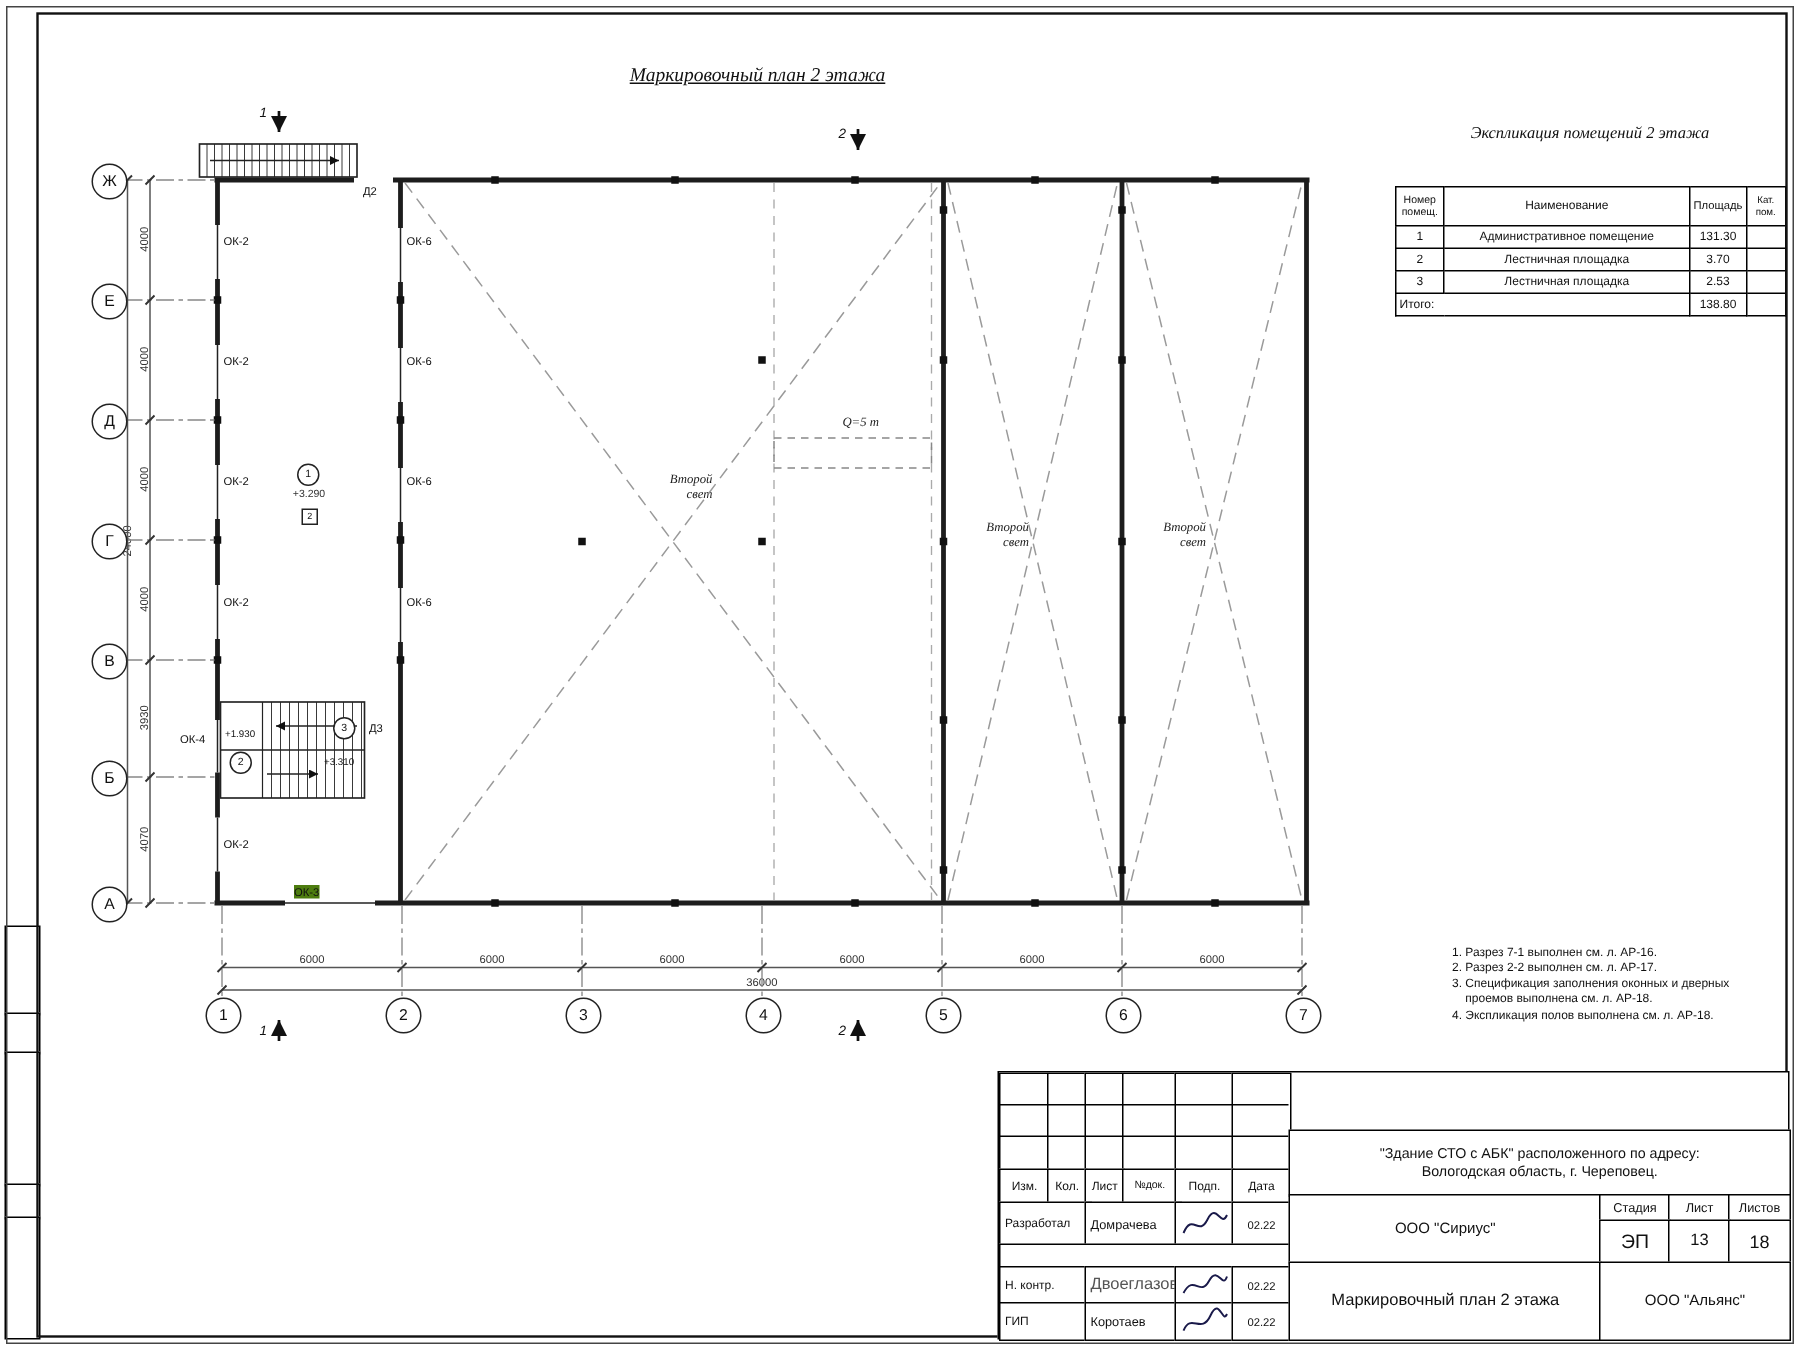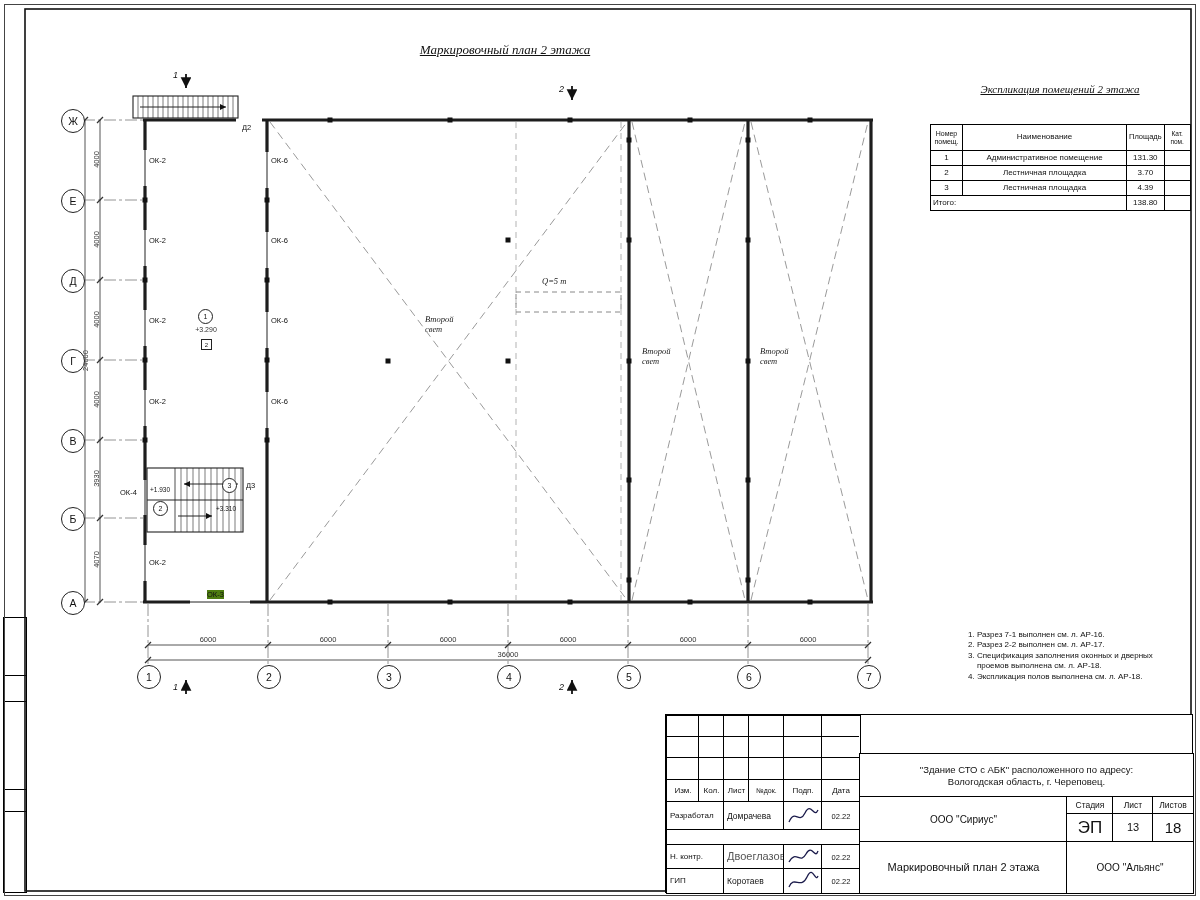--- a/index.html
+++ b/index.html
@@ -9,25 +9,25 @@
   .sm{position:absolute;font-size:7.5px;color:#111;white-space:nowrap;}
   .xs{position:absolute;font-size:6.5px;color:#111;white-space:nowrap;}
   .pre{white-space:pre-line;}
   .bubble{position:absolute;width:22px;height:22px;border:1.2px solid #222;border-radius:50%;
           display:flex;align-items:center;justify-content:center;font-size:10.5px;background:#fff;z-index:4;}
   .circ{position:absolute;width:13px;height:13px;border:1px solid #222;border-radius:50%;
         display:flex;align-items:center;justify-content:center;font-size:7px;background:#fff;z-index:4;}
   .dim{position:absolute;font-size:7.5px;color:#333;text-align:center;}
   .dimv{position:absolute;font-size:7.5px;color:#333;text-align:center;transform:rotate(-90deg);}
   .vs{position:absolute;font-style:italic;font-family:"Liberation Serif",serif;font-size:8.5px;
-      color:#222;text-align:left;white-space:pre-line;line-height:1.15;}
+      color:#222;text-align:right;white-space:pre-line;line-height:1.15;}
   .sect{position:absolute;font-size:9px;font-style:italic;color:#111;z-index:4;}
   .page-title{position:absolute;font-size:13px;text-decoration:underline;text-align:center;
       font-style:italic;font-family:"Liberation Serif",serif;}
-  .sched-title{position:absolute;font-size:11px;text-decoration:underline;text-align:center;
+  .sched-title{position:absolute;font-size:11px;text-align:center;
       font-style:italic;font-family:"Liberation Serif",serif;}
   
   #sched{position:absolute;left:930px;top:124px;border-collapse:collapse;}
   #sched td,#sched th{border:1px solid #000;font-weight:normal;font-size:8px;padding:0 2px;
       text-align:center;vertical-align:middle;line-height:1.1;}
   #sched .nm{text-align:center;}
   
   #tb{position:absolute;left:665px;top:714px;width:526px;height:177px;border:1.6px solid #000;z-index:5;background:#fff;}
   .tbc{position:absolute;border:1px solid #000;display:flex;align-items:center;justify-content:center;
        font-size:8px;line-height:1.2;text-align:center;overflow:hidden;background:#fff;}
@@ -183,21 +183,21 @@
   <div class="sm" style="left:149px;top:156px;z-index:3">ОК-2</div>
   <div class="sm" style="left:149px;top:236px;z-index:3">ОК-2</div>
   <div class="sm" style="left:149px;top:316px;z-index:3">ОК-2</div>
   <div class="sm" style="left:149px;top:397px;z-index:3">ОК-2</div>
   <div class="sm" style="left:149px;top:558px;z-index:3">ОК-2</div>
   <div class="sm" style="left:271px;top:156px;z-index:3">ОК-6</div>
   <div class="sm" style="left:271px;top:236px;z-index:3">ОК-6</div>
   <div class="sm" style="left:271px;top:316px;z-index:3">ОК-6</div>
   <div class="sm" style="left:271px;top:397px;z-index:3">ОК-6</div>
   <div class="sm" style="left:120px;top:488px;z-index:3">ОК-4</div>
-  <div class="sm" style="left:207px;top:590px;z-index:3;background:#4d7c0f">ОК-3</div>
+  <div class="sm" style="left:196px;top:590px;z-index:3;background:#4d7c0f">ОК-3</div>
   <div class="sm" style="left:242px;top:123px;z-index:3">Д2</div>
   <div class="sm" style="left:246px;top:481px;z-index:3">Д3</div>
 
   <div class="circ" style="left:198px;top:309px">1</div>
   <div class="dim" style="left:186px;top:326px;width:40px;font-size:7px">+3.290</div>
   <div class="flag" style="left:201px;top:339px">2</div>
   <div class="xs" style="left:150px;top:486px;z-index:4">+1.930</div>
   <div class="circ" style="left:153px;top:501px">2</div>
   <div class="xs" style="left:216px;top:505px;z-index:4">+3.310</div>
   <div class="circ" style="left:222px;top:478px">3</div>
@@ -249,21 +249,21 @@
     </tr>
     <tr style="height:15px">
       <td>2</td>
       <td class="nm">Лестничная площадка</td>
       <td>3.70</td>
       <td></td>
     </tr>
     <tr style="height:15px">
       <td>3</td>
       <td class="nm">Лестничная площадка</td>
-      <td>4.39</td>
+      <td>2.53</td>
       <td></td>
     </tr>
     <tr style="height:15px">
       <td colspan="2" style="text-align:left;padding-right:4px">Итого:</td>
       <td>138.80</td>
       <td></td>
     </tr>
   </tbody>
     </table>
 
@@ -327,20 +327,20 @@
         </svg>
     </div>
     <div class="tbc" style="left:155px;top:153px;width:38px;height:24px;font-size:7.5px">02.22</div>
 
     <div class="tbc pre" style="left:193px;top:38px;width:333px;height:43px;font-size:9.5px">"Здание СТО с АБК" расположенного по адресу:
 Вологодская область, г. Череповец.</div>
     <div class="tbc" style="left:193px;top:81px;width:207px;height:45px;font-size:10px">ООО "Сириус"</div>
     <div class="tbc" style="left:400px;top:81px;width:46px;height:17px;font-size:8.5px">Стадия</div>
     <div class="tbc" style="left:446px;top:81px;width:40px;height:17px;font-size:8.5px">Лист</div>
     <div class="tbc" style="left:486px;top:81px;width:40px;height:17px;font-size:8.5px">Листов</div>
-    <div class="tbc" style="left:400px;top:98px;width:46px;height:28px;font-size:17px">ЭП</div>
+    <div class="tbc" style="left:400px;top:98px;width:46px;height:28px;font-size:13px">ЭП</div>
     <div class="tbc" style="left:446px;top:98px;width:40px;height:28px;font-size:11px">13</div>
-    <div class="tbc" style="left:486px;top:98px;width:40px;height:28px;font-size:15px">18</div>
+    <div class="tbc" style="left:486px;top:98px;width:40px;height:28px;font-size:12px">18</div>
     <div class="tbc" style="left:193px;top:126px;width:207px;height:51px;font-size:11px">Маркировочный план 2 этажа</div>
     <div class="tbc" style="left:400px;top:126px;width:126px;height:51px;font-size:10px">ООО "Альянс"</div>
   </div>
 
 </div>
 
 </body></html>

